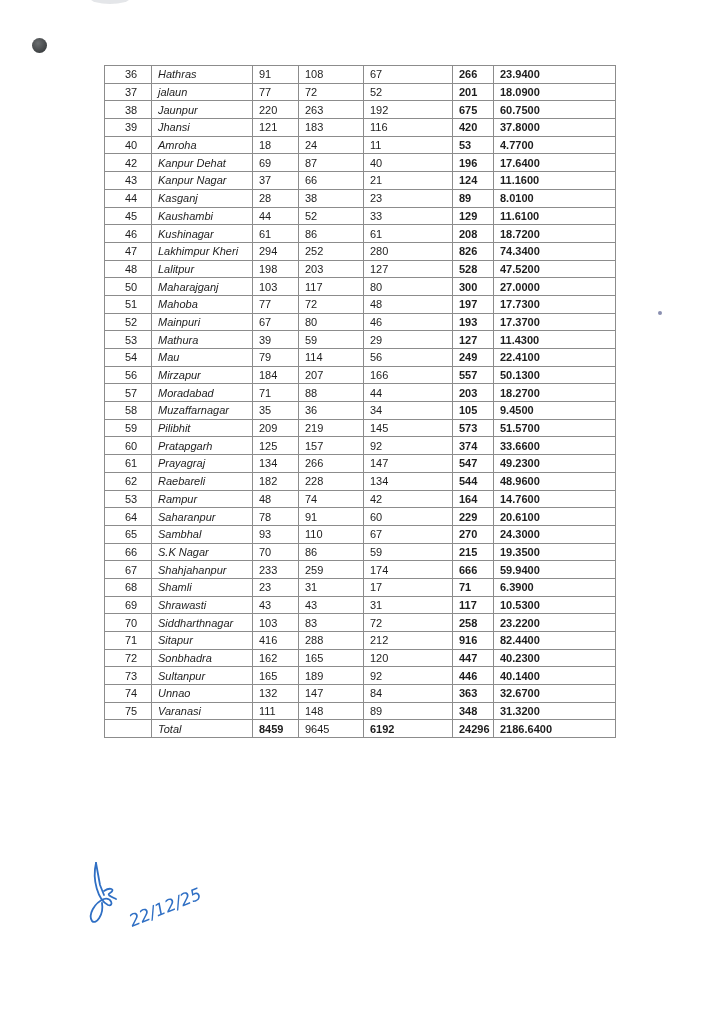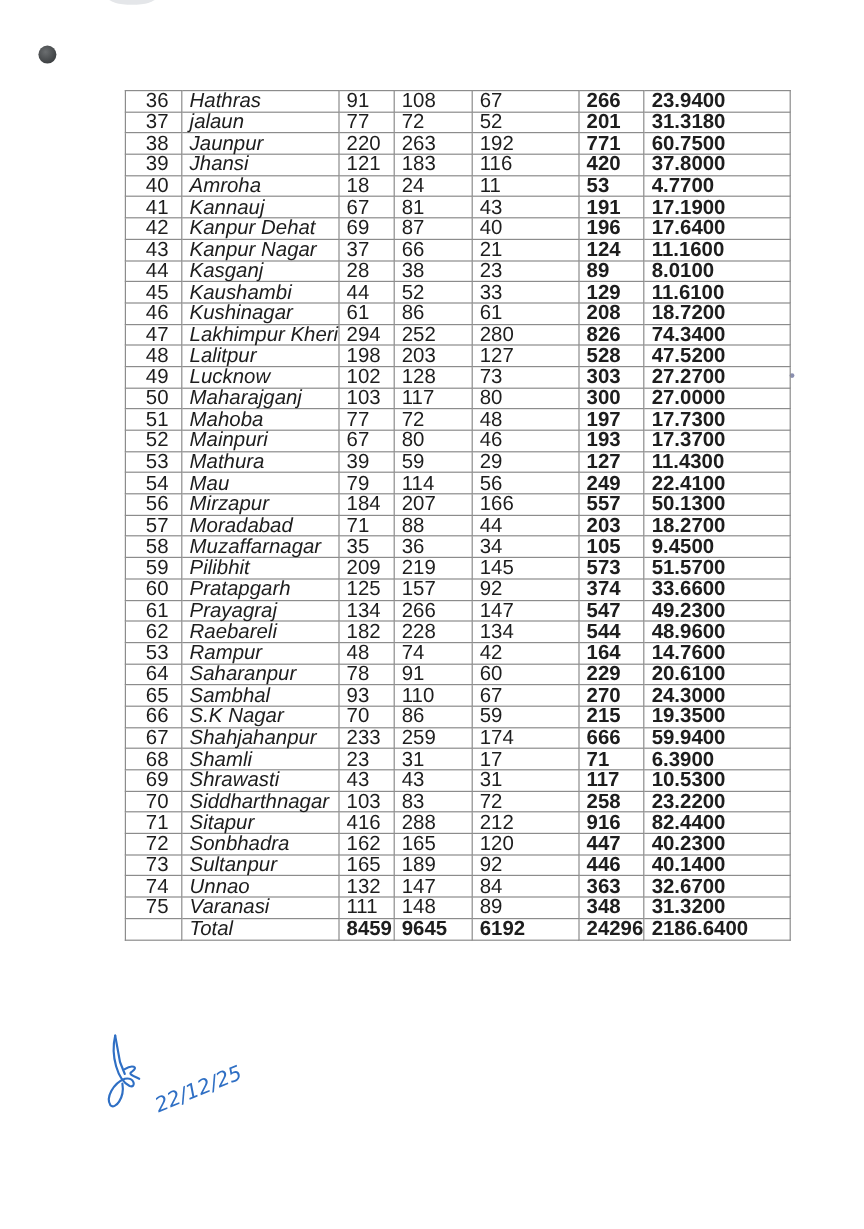--- a/index.html
+++ b/index.html
@@ -3,21 +3,21 @@
 <meta charset="utf-8">
 <style>
   html, body { margin:0; padding:0; }
   body { width:720px; height:1024px; background:#ffffff; position:relative; overflow:hidden;
          font-family:"Liberation Sans", sans-serif; color:#1d1d1d; }
   .top-shadow { position:absolute; left:90px; top:-8px; width:40px; height:12px; border-radius:50%;
                 background:#d9dbe0; opacity:.7; }
   .hole { position:absolute; left:32px; top:38px; width:15px; height:15px; border-radius:50%;
           background:radial-gradient(circle at 40% 35%, #6b6e70, #2c2f31); }
   .speck { position:absolute; left:658px; top:311px; width:4px; height:4px; border-radius:50%; background:#8a8fb0; }
-  table.data { position:absolute; left:104px; top:75px; border-collapse:collapse; font-size:17px; }
+  table.data { position:absolute; left:104px; top:65px; border-collapse:collapse; font-size:11px; }
   table.data td { border:1px solid #8c8c8c; height:16.7px; padding:0 0 0 6px; line-height:16px; white-space:nowrap; }
   td.c-no { width:40px; text-align:center; padding:0; }
   td.c-name { width:94px;font-style:italic; }
   td.c-a { width:39px; }
   td.c-b { width:58px; }
   td.c-c { width:82px; }
   td.c-d { width:34px; font-weight:bold; }
   td.c-e { width:115px; font-weight:bold; }
   tr.total td { height:17px; }
   .signature { position:absolute; left:86px; top:855px; width:150px; height:90px; }
@@ -40,29 +40,29 @@
         <td class="c-d">266</td>
         <td class="c-e">23.9400</td>
       </tr>
       <tr>
         <td class="c-no">37</td>
         <td class="c-name">jalaun</td>
         <td class="c-a">77</td>
         <td class="c-b">72</td>
         <td class="c-c">52</td>
         <td class="c-d">201</td>
-        <td class="c-e">31.3180</td>
+        <td class="c-e">18.0900</td>
       </tr>
       <tr>
         <td class="c-no">38</td>
         <td class="c-name">Jaunpur</td>
         <td class="c-a">220</td>
         <td class="c-b">263</td>
         <td class="c-c">192</td>
-        <td class="c-d">771</td>
+        <td class="c-d">675</td>
         <td class="c-e">60.7500</td>
       </tr>
       <tr>
         <td class="c-no">39</td>
         <td class="c-name">Jhansi</td>
         <td class="c-a">121</td>
         <td class="c-b">183</td>
         <td class="c-c">116</td>
         <td class="c-d">420</td>
         <td class="c-e">37.8000</td>
@@ -70,29 +70,20 @@
       <tr>
         <td class="c-no">40</td>
         <td class="c-name">Amroha</td>
         <td class="c-a">18</td>
         <td class="c-b">24</td>
         <td class="c-c">11</td>
         <td class="c-d">53</td>
         <td class="c-e">4.7700</td>
       </tr>
       <tr>
-        <td class="c-no">41</td>
-        <td class="c-name">Kannauj</td>
-        <td class="c-a">67</td>
-        <td class="c-b">81</td>
-        <td class="c-c">43</td>
-        <td class="c-d">191</td>
-        <td class="c-e">17.1900</td>
-      </tr>
-      <tr>
         <td class="c-no">42</td>
         <td class="c-name">Kanpur Dehat</td>
         <td class="c-a">69</td>
         <td class="c-b">87</td>
         <td class="c-c">40</td>
         <td class="c-d">196</td>
         <td class="c-e">17.6400</td>
       </tr>
       <tr>
         <td class="c-no">43</td>
@@ -142,29 +133,20 @@
       <tr>
         <td class="c-no">48</td>
         <td class="c-name">Lalitpur</td>
         <td class="c-a">198</td>
         <td class="c-b">203</td>
         <td class="c-c">127</td>
         <td class="c-d">528</td>
         <td class="c-e">47.5200</td>
       </tr>
       <tr>
-        <td class="c-no">49</td>
-        <td class="c-name">Lucknow</td>
-        <td class="c-a">102</td>
-        <td class="c-b">128</td>
-        <td class="c-c">73</td>
-        <td class="c-d">303</td>
-        <td class="c-e">27.2700</td>
-      </tr>
-      <tr>
         <td class="c-no">50</td>
         <td class="c-name">Maharajganj</td>
         <td class="c-a">103</td>
         <td class="c-b">117</td>
         <td class="c-c">80</td>
         <td class="c-d">300</td>
         <td class="c-e">27.0000</td>
       </tr>
       <tr>
         <td class="c-no">51</td>
@@ -379,21 +361,21 @@
         <td class="c-a">111</td>
         <td class="c-b">148</td>
         <td class="c-c">89</td>
         <td class="c-d">348</td>
         <td class="c-e">31.3200</td>
       </tr>
       <tr class="total">
         <td class="c-no"></td>
         <td class="c-name">Total</td>
         <td class="c-a" style="font-weight: bold;">8459</td>
-        <td class="c-b" style="font-weight: bold;">9645</td>
+        <td class="c-b" style="font-weight: normal;">9645</td>
         <td class="c-c" style="font-weight: bold; margin-left: 24px;">6192</td>
         <td class="c-d" style="font-weight: bold;">24296</td>
         <td class="c-e" style="font-weight: bold;">2186.6400</td>
       </tr>
     </tbody>
 </table>
 
 <svg class="signature" viewBox="0 0 150 90">
   <g fill="none" stroke="#2f6fc4" stroke-width="1.8" stroke-linecap="round" stroke-linejoin="round">
     <path d="M10 8 C 6 25, 12 45, 22 50 C 28 52, 26 42, 18 44 C 8 48, 2 60, 6 66 C 10 70, 18 60, 16 48"></path>

